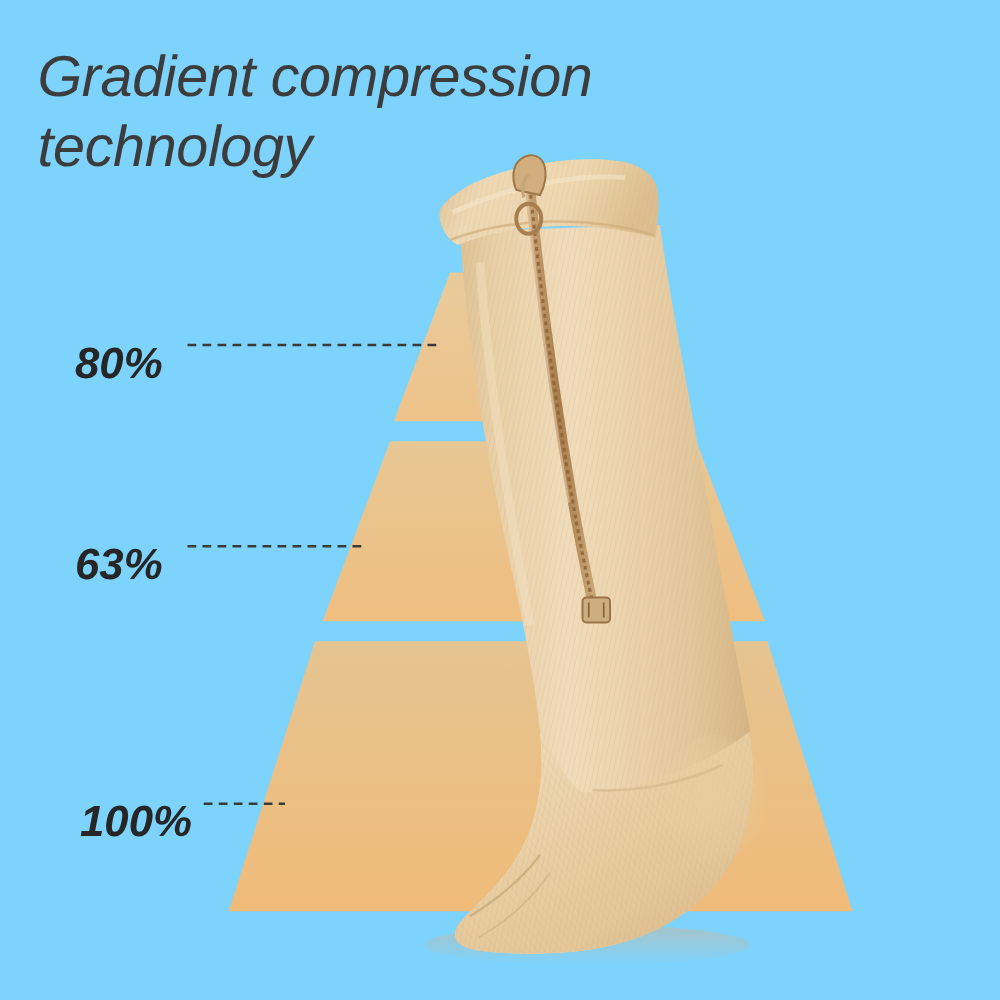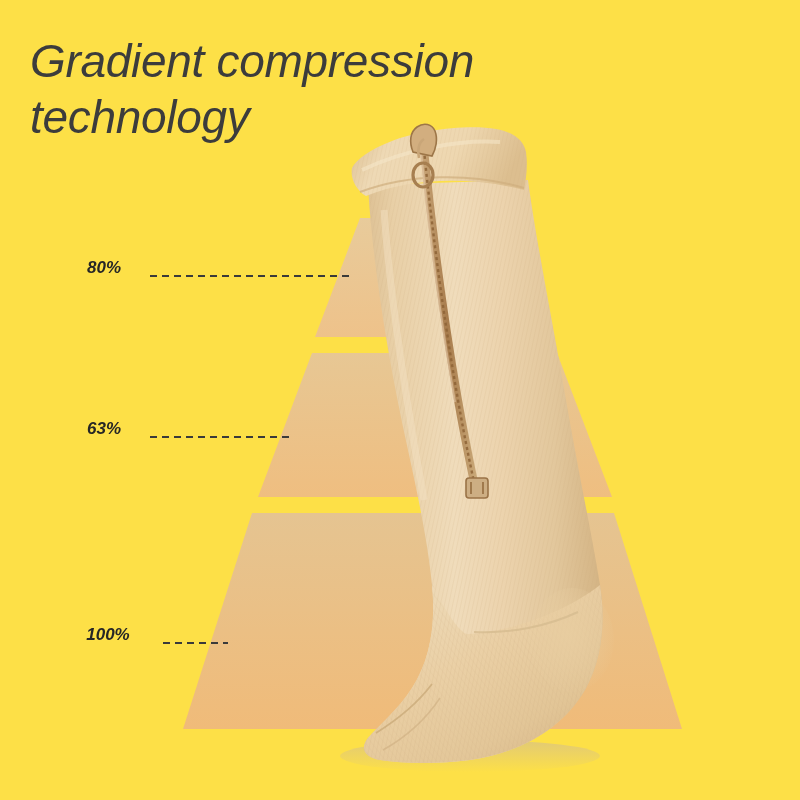--- a/index.html
+++ b/index.html
@@ -10,21 +10,21 @@
     width: 800px;
     height: 800px;
     background: #fefefe;
     font-family: "Liberation Sans", sans-serif;
     overflow: hidden;
   }
   #stage {
     position: relative;
     width: 800px;
     height: 800px;
-    background: #fde047;
+    background: #7dd3fc;
     overflow: hidden;
   }
 
   
   #title {
     position: absolute;
     left: 30px;
     top: 33px;
     width: 560px;
     font-family: "Liberation Sans", sans-serif;
@@ -36,25 +36,26 @@
     color: #3c3c3c;
     white-space: pre-line;
   }
 
   
   .band-label {
     position: absolute;
     font-family: "Liberation Sans", sans-serif;
     font-style: italic;
     font-weight: 700;
-    font-size: 17px;
+    font-size: 35px;
     color: #262626;
     letter-spacing: 0px;
     white-space: nowrap;
-    text-align: center;
+    text-align: left;
+    margin-top: 13px;
   }
 
   
   svg.layer {
     position: absolute;
     left: 0;
     top: 0;
     width: 800px;
     height: 800px;
   }
@@ -238,15 +239,15 @@
     </g>
   </svg>
 
   <div id="title">Gradient compression
 technology</div>
 
   <div class="band-label" style="left:60px; top:258px; width:88px;">80%</div>
 
   <div class="band-label" style="left:60px; top:419px; width:88px;">63%</div>
 
-  <div class="band-label" style="left:52px; top:625px; width:112px;">100%</div>
+  <div class="band-label" style="left:64px; top:625px; width:112px;">100%</div>
 
 </div>
 
 </body></html>

